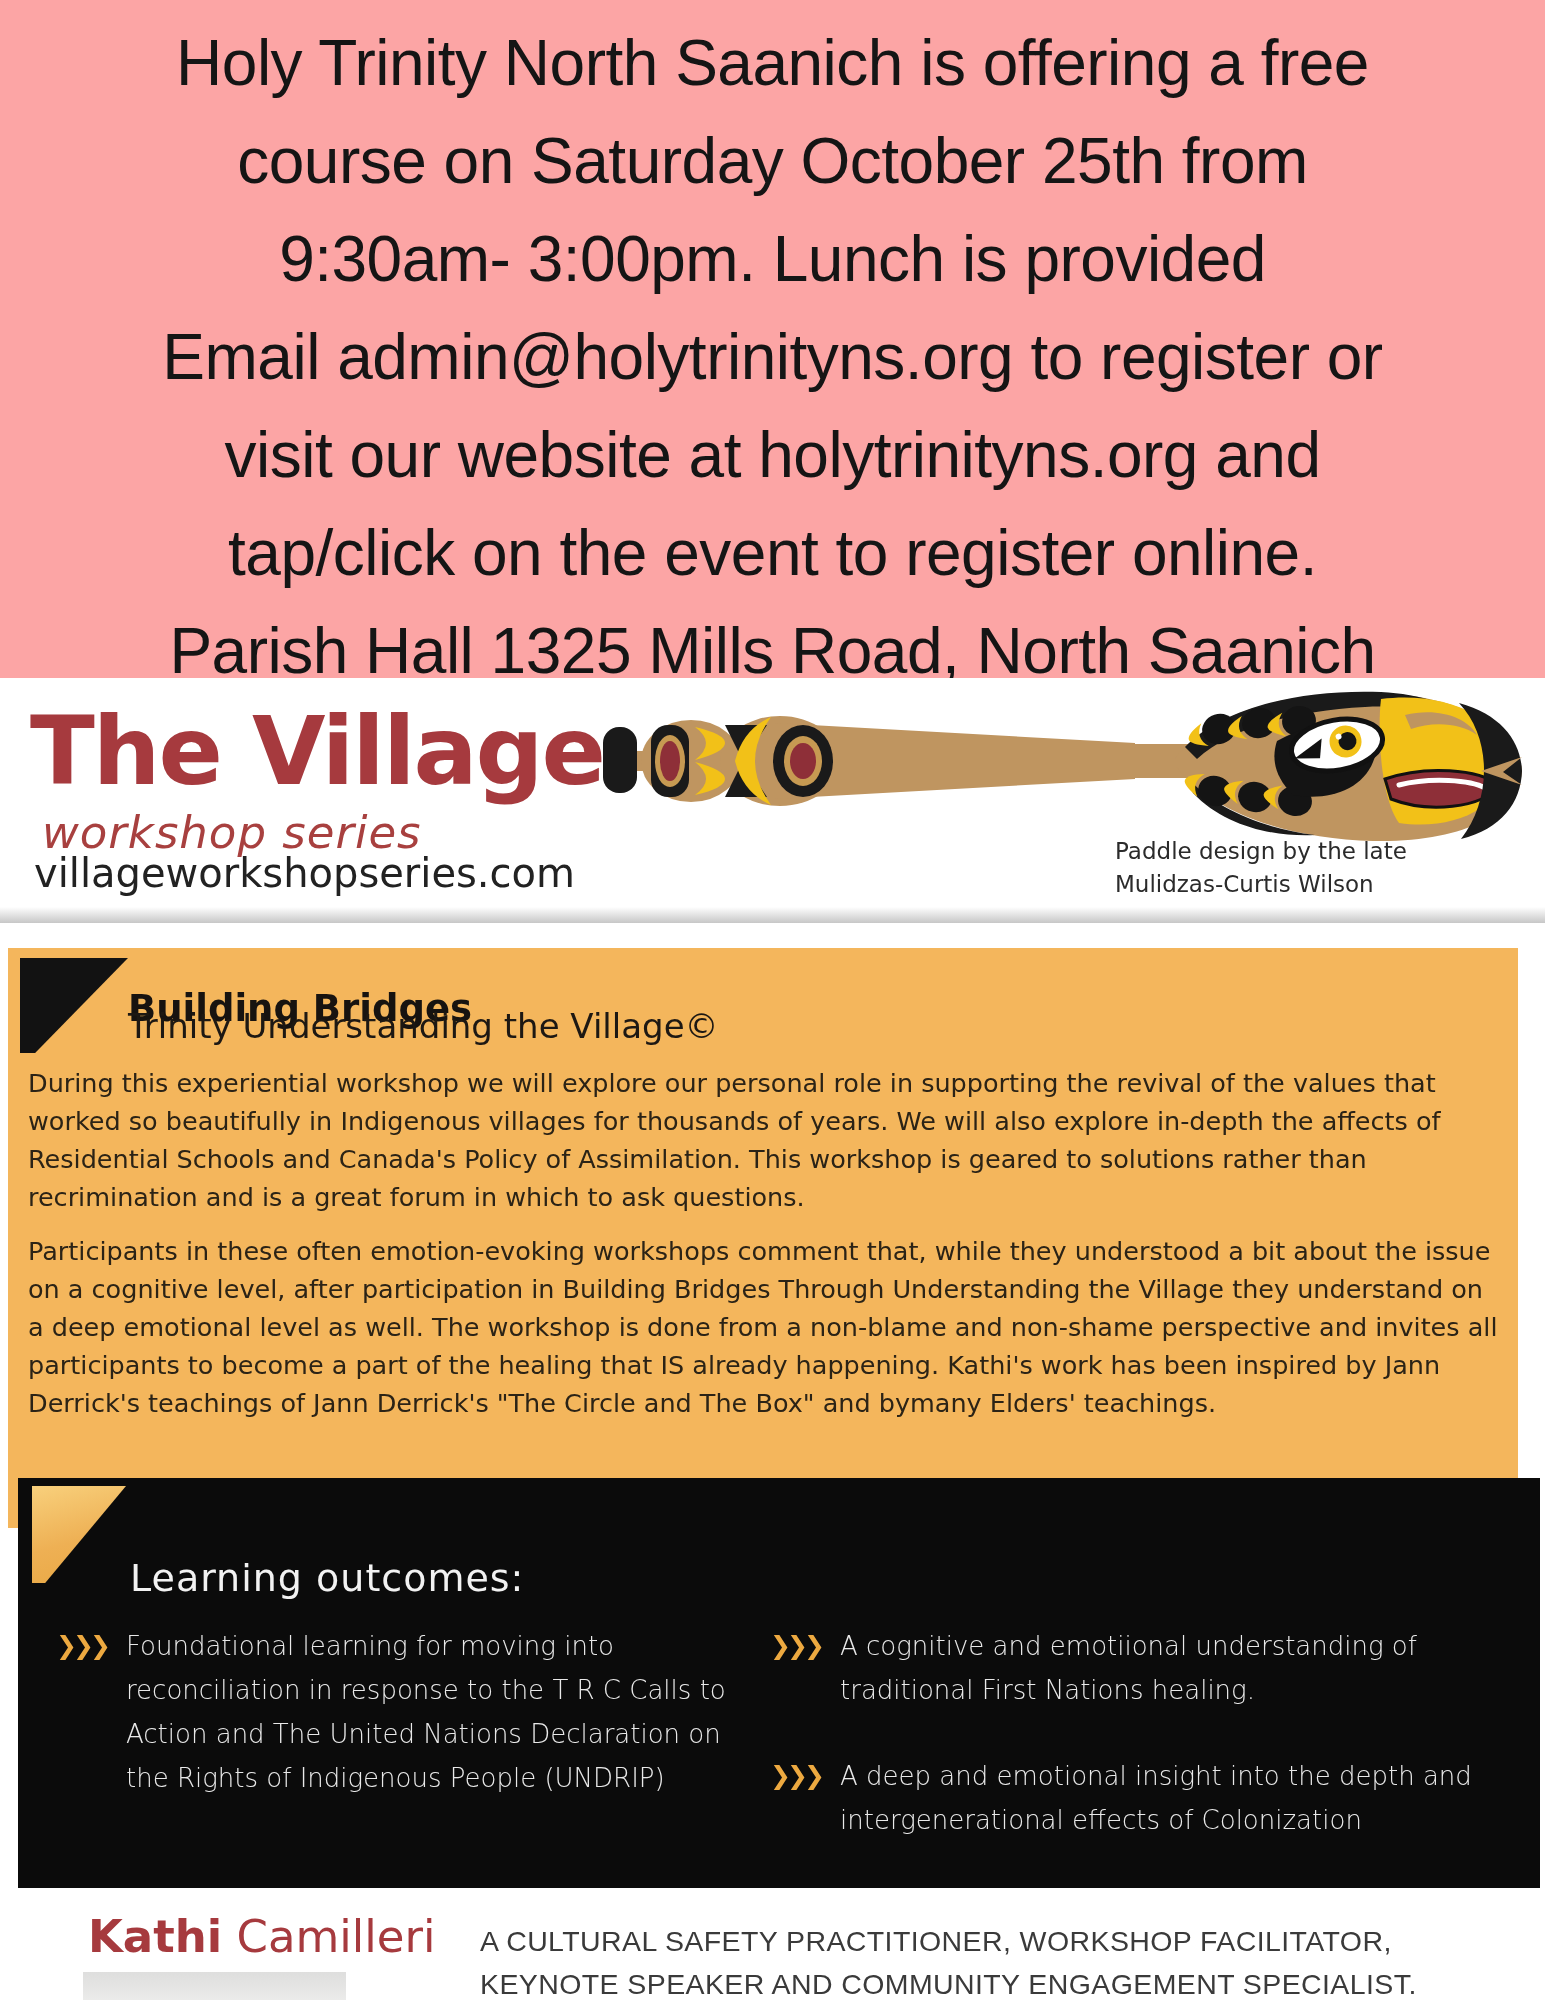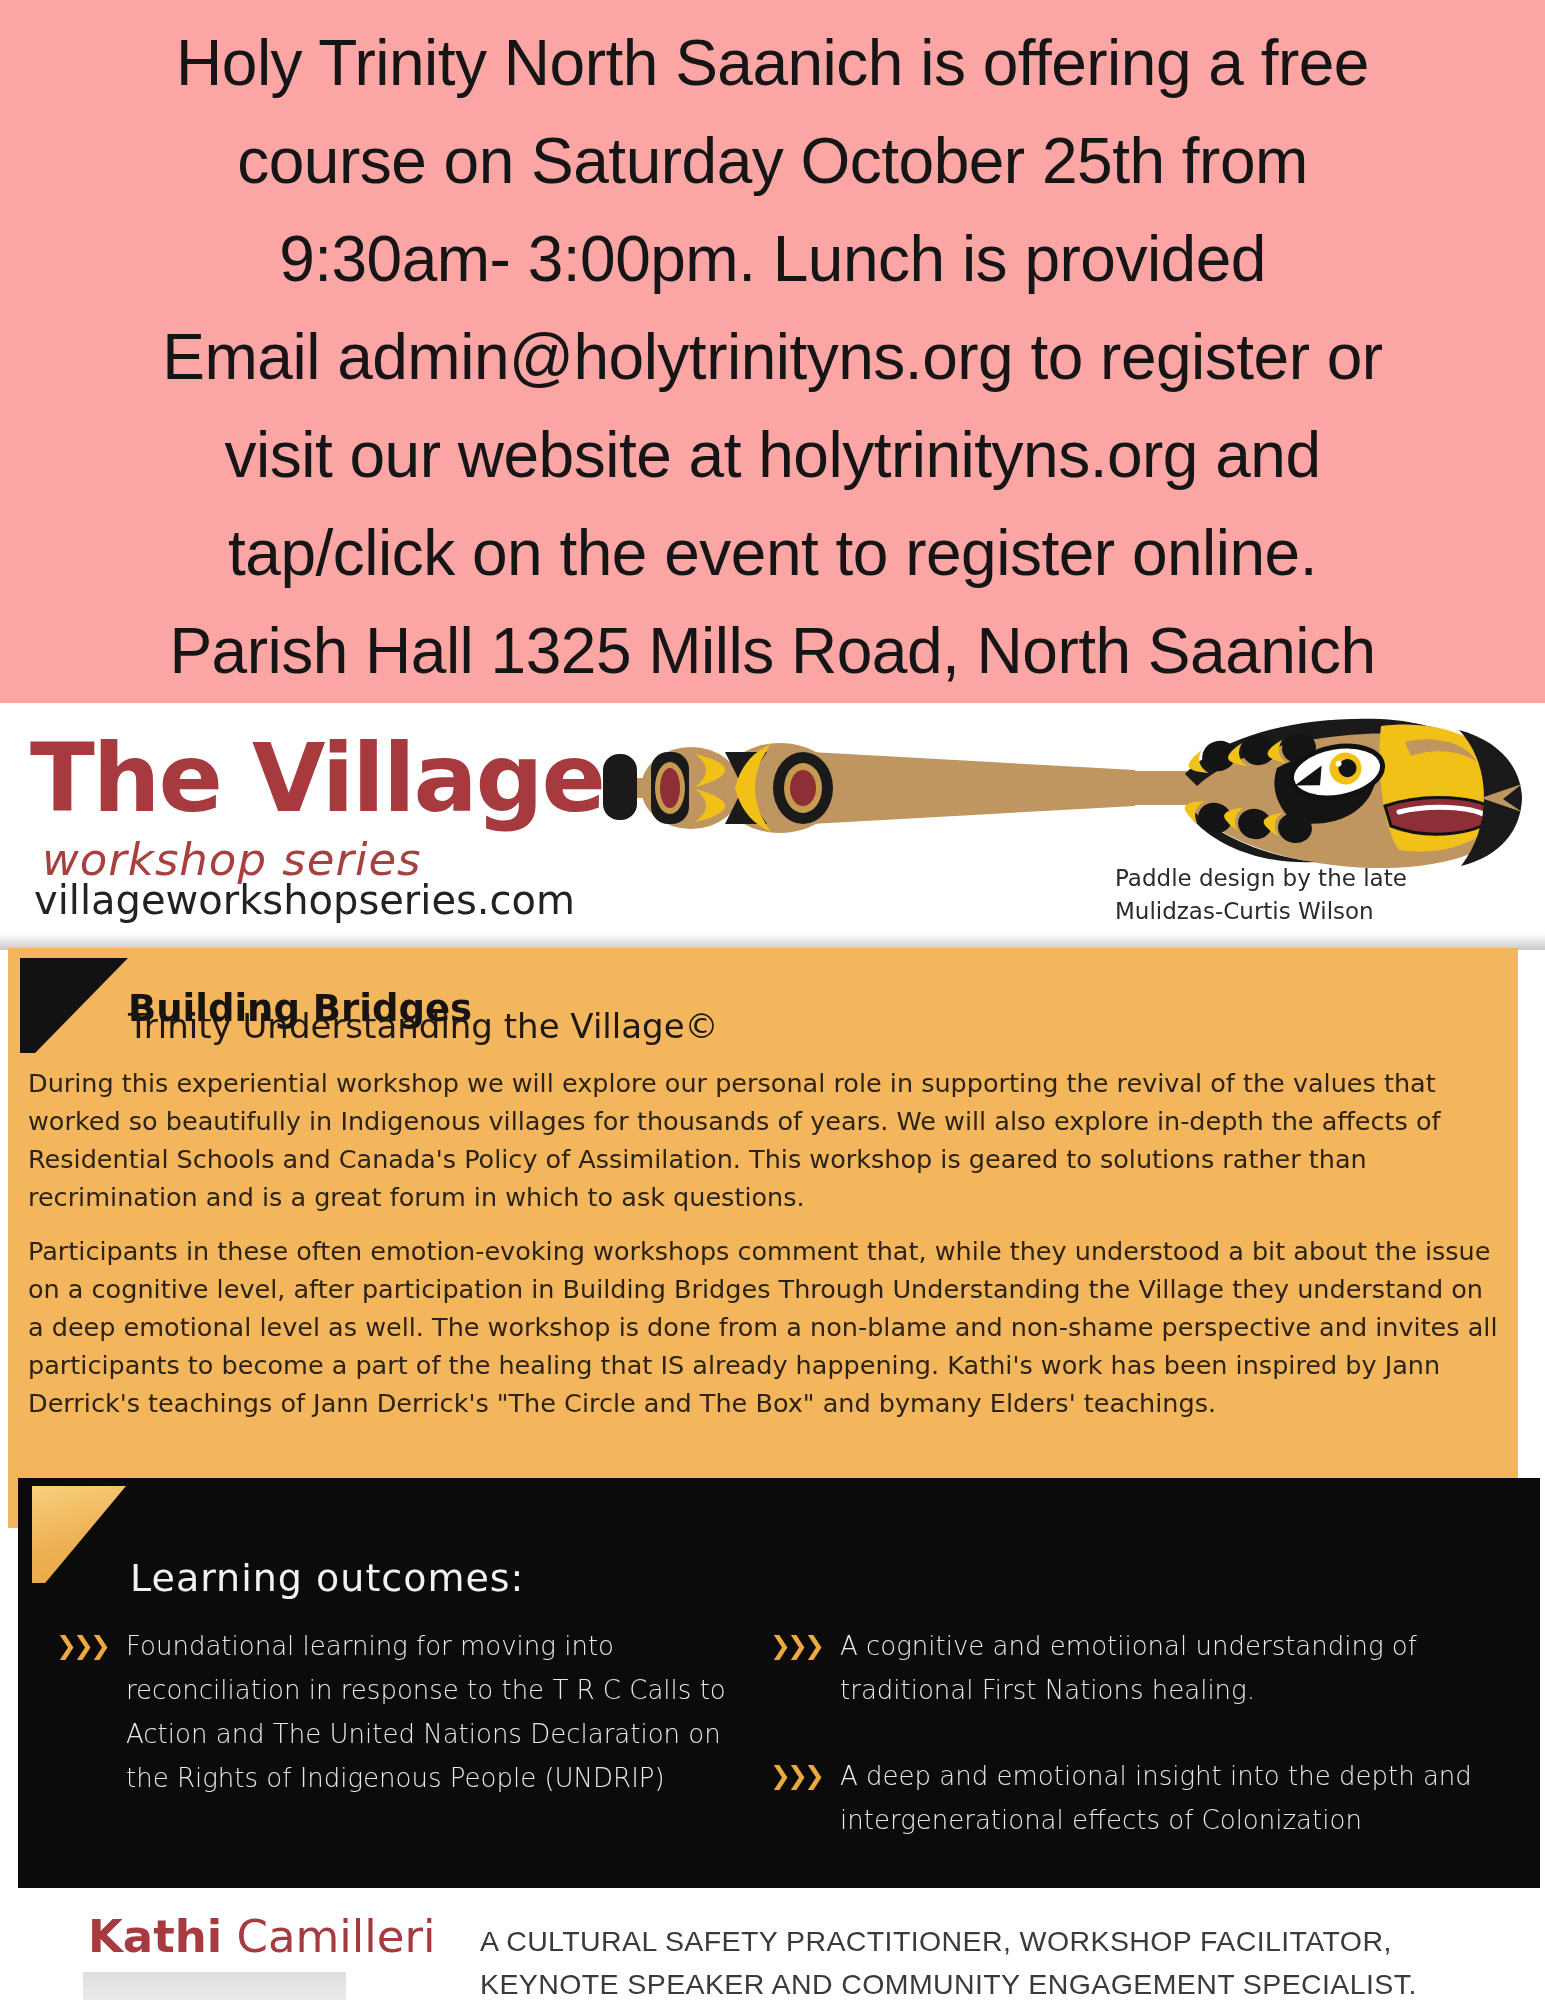--- a/index.html
+++ b/index.html
@@ -14,21 +14,21 @@
       radial-gradient(38% 20% at 70% 12%, rgba(255,255,255,.55), rgba(255,255,255,0) 70%),
       radial-gradient(60% 45% at 90% 55%, rgba(238,196,104,.95), rgba(238,196,104,0) 75%),
       radial-gradient(55% 40% at 8% 30%, rgba(238,196,104,.95), rgba(238,196,104,0) 75%),
       linear-gradient(180deg,#f0c87c 0%,#f3cd86 60%,#efc topsoil878 100%);
     background-color:#fca5a5;}
   .hero-text{position:absolute;left:0;top:14px;width:100%;text-align:center;
     font-family:"Liberation Sans","DejaVu Sans",sans-serif;
     font-size:64px;line-height:98px;letter-spacing:-0.5px;color:#151515;font-weight:400;}
 
   
-  .brand{position:absolute;left:0;top:705px;width:1545px;height:245px;background:#fff;}
+  .brand{position:absolute;left:0;top:678px;width:1545px;height:245px;background:#fff;}
   .brand-shadow{position:absolute;left:0;bottom:0;width:100%;height:16px;
     background:linear-gradient(180deg,rgba(200,200,200,0),#c7c7c7);}
   .brand-title{position:absolute;left:30px;top:18px;font-size:95px;font-weight:700;
     color:#a63a3e;letter-spacing:-2px;}
   .brand-sub{position:absolute;left:42px;top:128px;font-size:45px;font-style:italic;
     color:#a8403f;letter-spacing:1px;}
   .brand-site{position:absolute;left:34px;top:172px;font-size:40px;color:#222;}
   .paddle{position:absolute;left:575px;top:3px;width:960px;height:185px;}
   .paddle-credit{position:absolute;left:1115px;top:157px;width:430px;text-align:left;
     font-size:23px;line-height:33px;color:#2b2b2b;}

